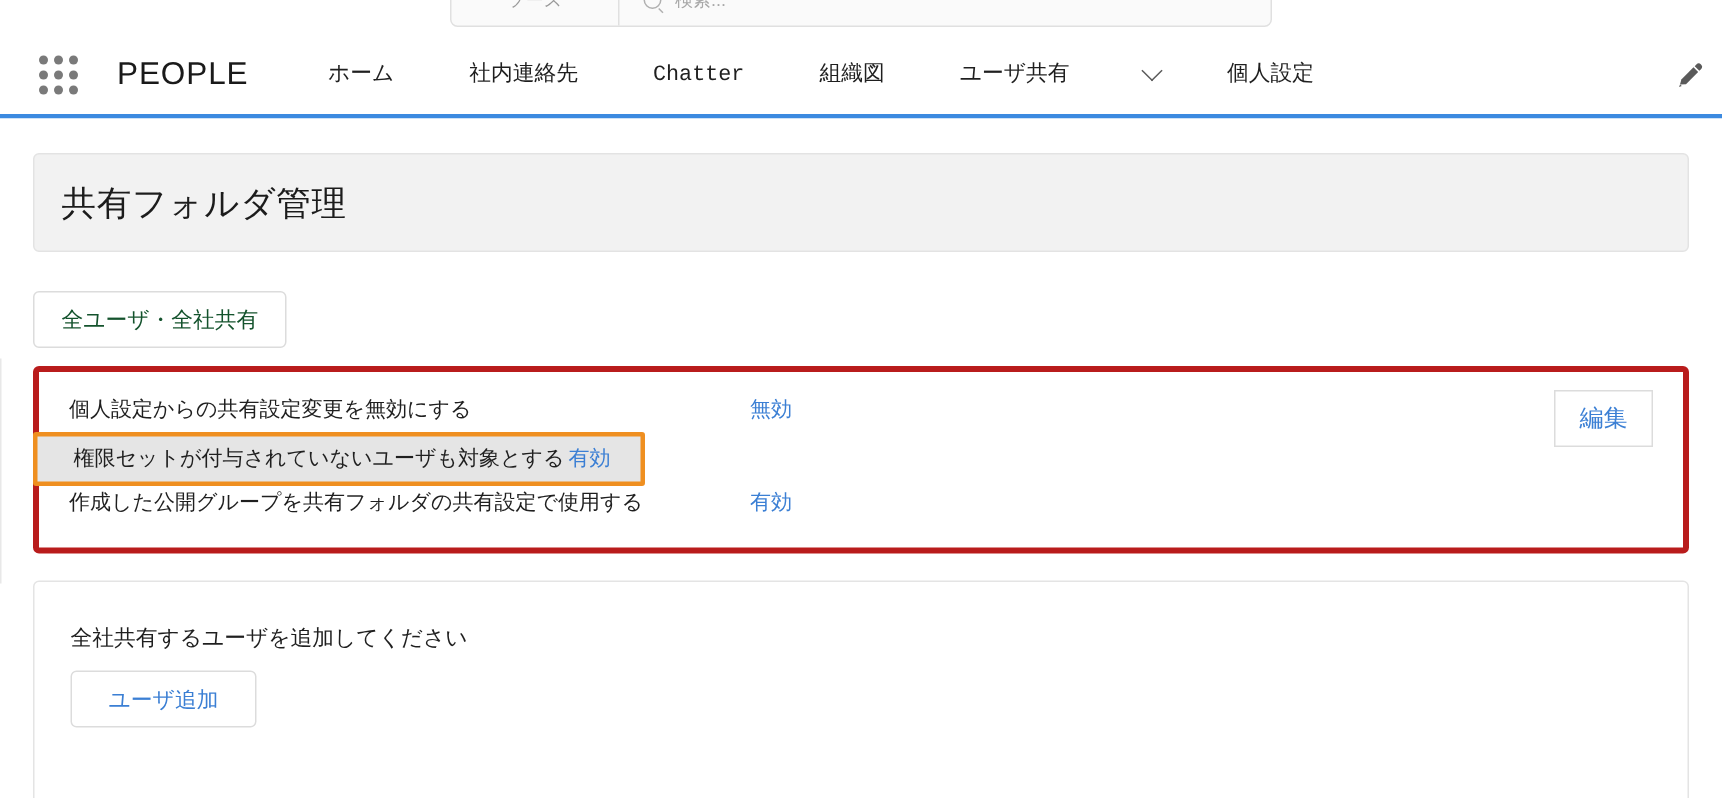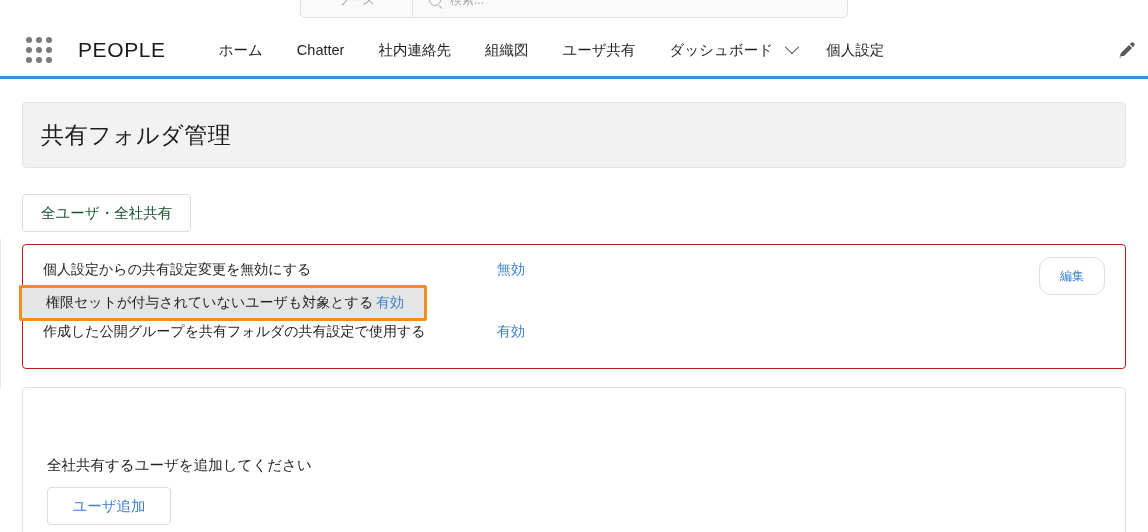--- a/index.html
+++ b/index.html
@@ -107,21 +107,22 @@
     font-size: 21px;
     font-weight: 400;
     letter-spacing: 0.6px;
     color: #1a1a1a;
     white-space: nowrap;
   }
   .nav-items {
     display: flex;
     align-items: center;
     margin-left: 36px;
-    gap: 0;
+    gap: 16px;
+    font-family: Liberation Mono, monospace;
   }
   .nav-item {
     font-size: 14.5px;
     color: #1f1f1f;
     padding: 0 17px;
     white-space: nowrap;
     cursor: pointer;
     line-height: 52px;
   }
   .nav-item.with-caret {
@@ -208,21 +209,21 @@
   }
 
   
   .settings-card {
     position: absolute;
     top: 165px;
     left: 22px;
     width: 1104px;
     height: 125px;
     background: #ffffff;
-    border: 1px solid #b91c1c;
+    border: 4px solid #b91c1c;
     border-radius: 4px;
     box-sizing: border-box;
   }
   .settings-list {
     position: absolute;
     top: 0;
     left: 0;
     width: 520px;
     padding-top: 9px;
     box-sizing: border-box;
@@ -265,23 +266,23 @@
     position: absolute;
     top: 12px;
     right: 20px;
     width: 66px;
     height: 38px;
     display: flex;
     align-items: center;
     justify-content: center;
     background: #ffffff;
     border: 1px solid #dcdcdc;
-    border-radius: 12px;
-    box-sizing: border-box;
-    font-size: 12px;
+    border-radius: 0;
+    box-sizing: border-box;
+    font-size: 16px;
     color: #3b7fd4;
     cursor: pointer;
   }
 
   
   .bottom-card {
     position: absolute;
     top: 308px;
     left: 22px;
     width: 1104px;
@@ -310,21 +311,20 @@
   .tab-1 { width: 368px; background: #dedede; color: #4d4d4d; }
   .tab-2 { width: 364px; background: #efefef; color: #3d3d3d; }
 
   .panel-body {
     padding: 28px 0 0 24px;
   }
   .panel-prompt {
     font-size: 14.5px;
     color: #1f1f1f;
     white-space: nowrap;
-    margin-top: 40px;
   }
   .add-user-btn {
     margin-top: 12px;
     width: 124px;
     height: 38px;
     display: flex;
     align-items: center;
     justify-content: center;
     background: #ffffff;
     border: 1px solid #dcdcdc;
@@ -364,26 +364,25 @@
       <i></i>
       <i></i>
       <i></i>
       <i></i>
       <i></i>
       <i></i>
   </div>
   <div class="brand">PEOPLE</div>
   <div class="nav-items">
     <div class="nav-item">ホーム</div>
+    <div class="nav-item">社内連絡先</div>
     <div class="nav-item">Chatter</div>
-    <div class="nav-item">社内連絡先</div>
     <div class="nav-item">組織図</div>
     <div class="nav-item">ユーザ共有</div>
     <div class="nav-item with-caret">
-      <span>ダッシュボード</span>
       <span class="caret"></span>
     </div>
     <div class="nav-item">個人設定</div>
   </div>
   <div class="nav-spacer"></div>
   <div class="pencil-btn">
     <svg width="19" height="19" viewBox="0 0 19 19" aria-hidden="true">
       <path d="M3 15.3 L3.9 12.0 L12.0 3.9 L15.1 7.0 L7.0 15.1 Z" fill="#5a5a5a"></path>
       <path d="M12.8 3.1 L13.9 2.0 A1.5 1.5 0 0 1 17.0 5.1 L15.9 6.2 Z" fill="#5a5a5a"></path>
       <path d="M3 15.3 L2.4 17.0 L4.2 16.3 Z" fill="#5a5a5a"></path>

